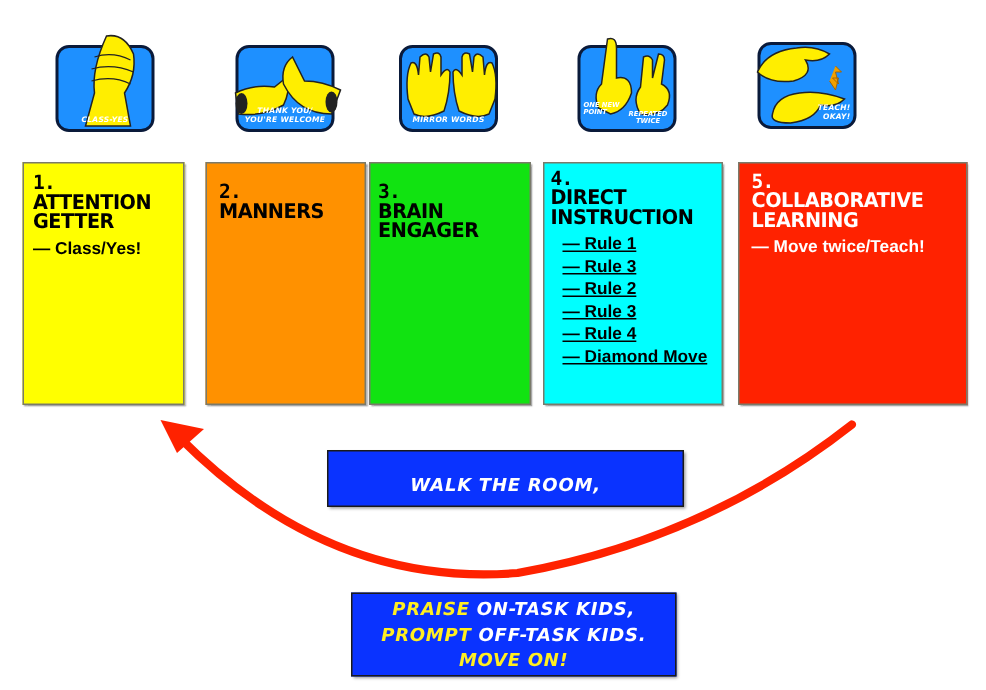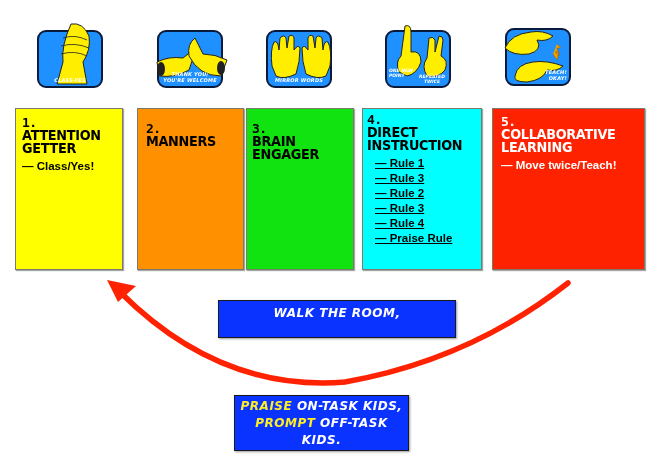--- a/index.html
+++ b/index.html
@@ -87,38 +87,39 @@
 <div class="card" style="left:362px;top:108px;width:120px;height:162px;background:#00ffff;padding:5px 0 0 4px;">
   <div class="num">4.</div>
   <div class="ttl">Direct</div>
   <div class="ttl">Instruction</div>
   <div class="items" style="margin-left:8px;text-decoration:underline;">
     <div class="item">— Rule 1</div>
     <div class="item">— Rule 3</div>
     <div class="item">— Rule 2</div>
     <div class="item">— Rule 3</div>
     <div class="item">— Rule 4</div>
-    <div class="item">— Praise Rule</div>
+    <div class="item">— Diamond Move</div>
   </div>
 </div>
 
 <div class="card" style="left:492px;top:108px;width:153px;height:162px;background:#ff2200;color:#fff;padding:7px 0 0 8px;">
   <div class="num">5.</div>
   <div class="ttl">Collaborative</div>
   <div class="ttl">Learning</div>
   <div class="items">
     <div class="item">— Move twice/Teach!</div>
   </div>
 </div>
 
 <svg width="657" height="460" style="position:absolute;left:0;top:0;pointer-events:none;">
   <path d="M568 283 Q470 360 345 382 Q220 392 120 292" fill="none" stroke="#ff2200" stroke-width="5.5" stroke-linecap="round"></path>
   <polygon points="107,280 136,286 118,302" fill="#ff2200"></polygon>
 </svg>
 
-<div class="banner" style="left:218px;top:300px;width:238px;height:38px;font-size:12px;line-height:16px;padding-top:4px;">
+<div class="banner" style="left:218px;top:300px;width:238px;height:38px;font-size:12px;line-height:16px;padding-top:14px;">
   <div>Walk the room,</div>
 </div>
 
-<div class="banner" style="left:234px;top:395px;width:175px;height:56px;font-size:12px;line-height:17px;padding-top:2px;">
+<div class="banner" style="left:234px;top:395px;width:217px;height:56px;font-size:12px;line-height:17px;padding-top:2px;">
   <div><span class="yl">Praise</span><span> on-task kids,</span></div>
   <div><span class="yl">Prompt</span><span> off-task kids.</span></div>
+  <div class="yl">Move on!</div>
 </div>
 
 </body></html>

